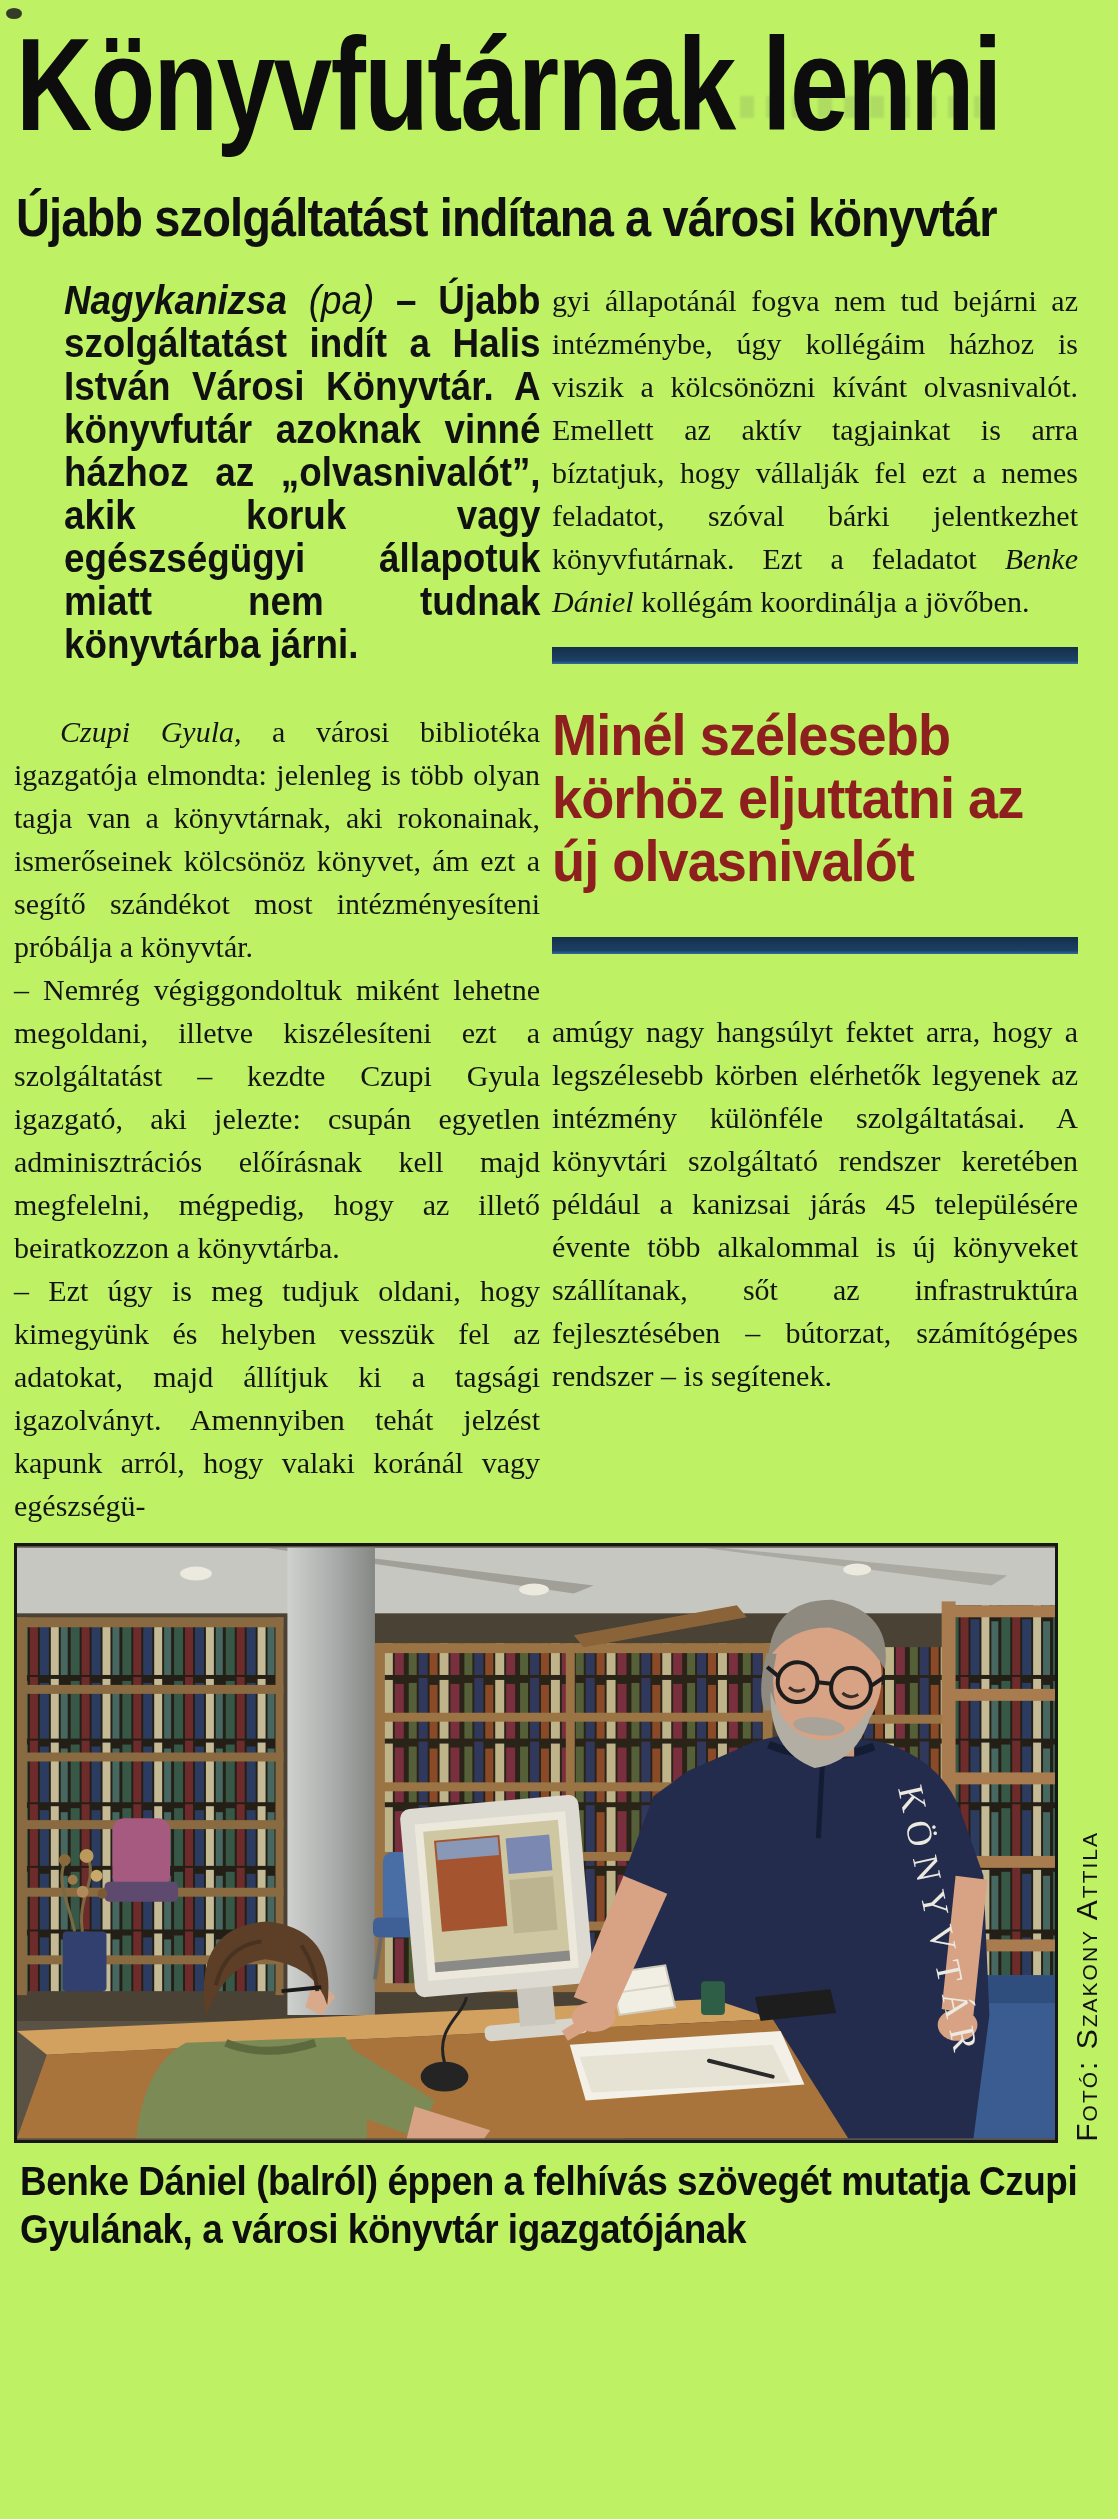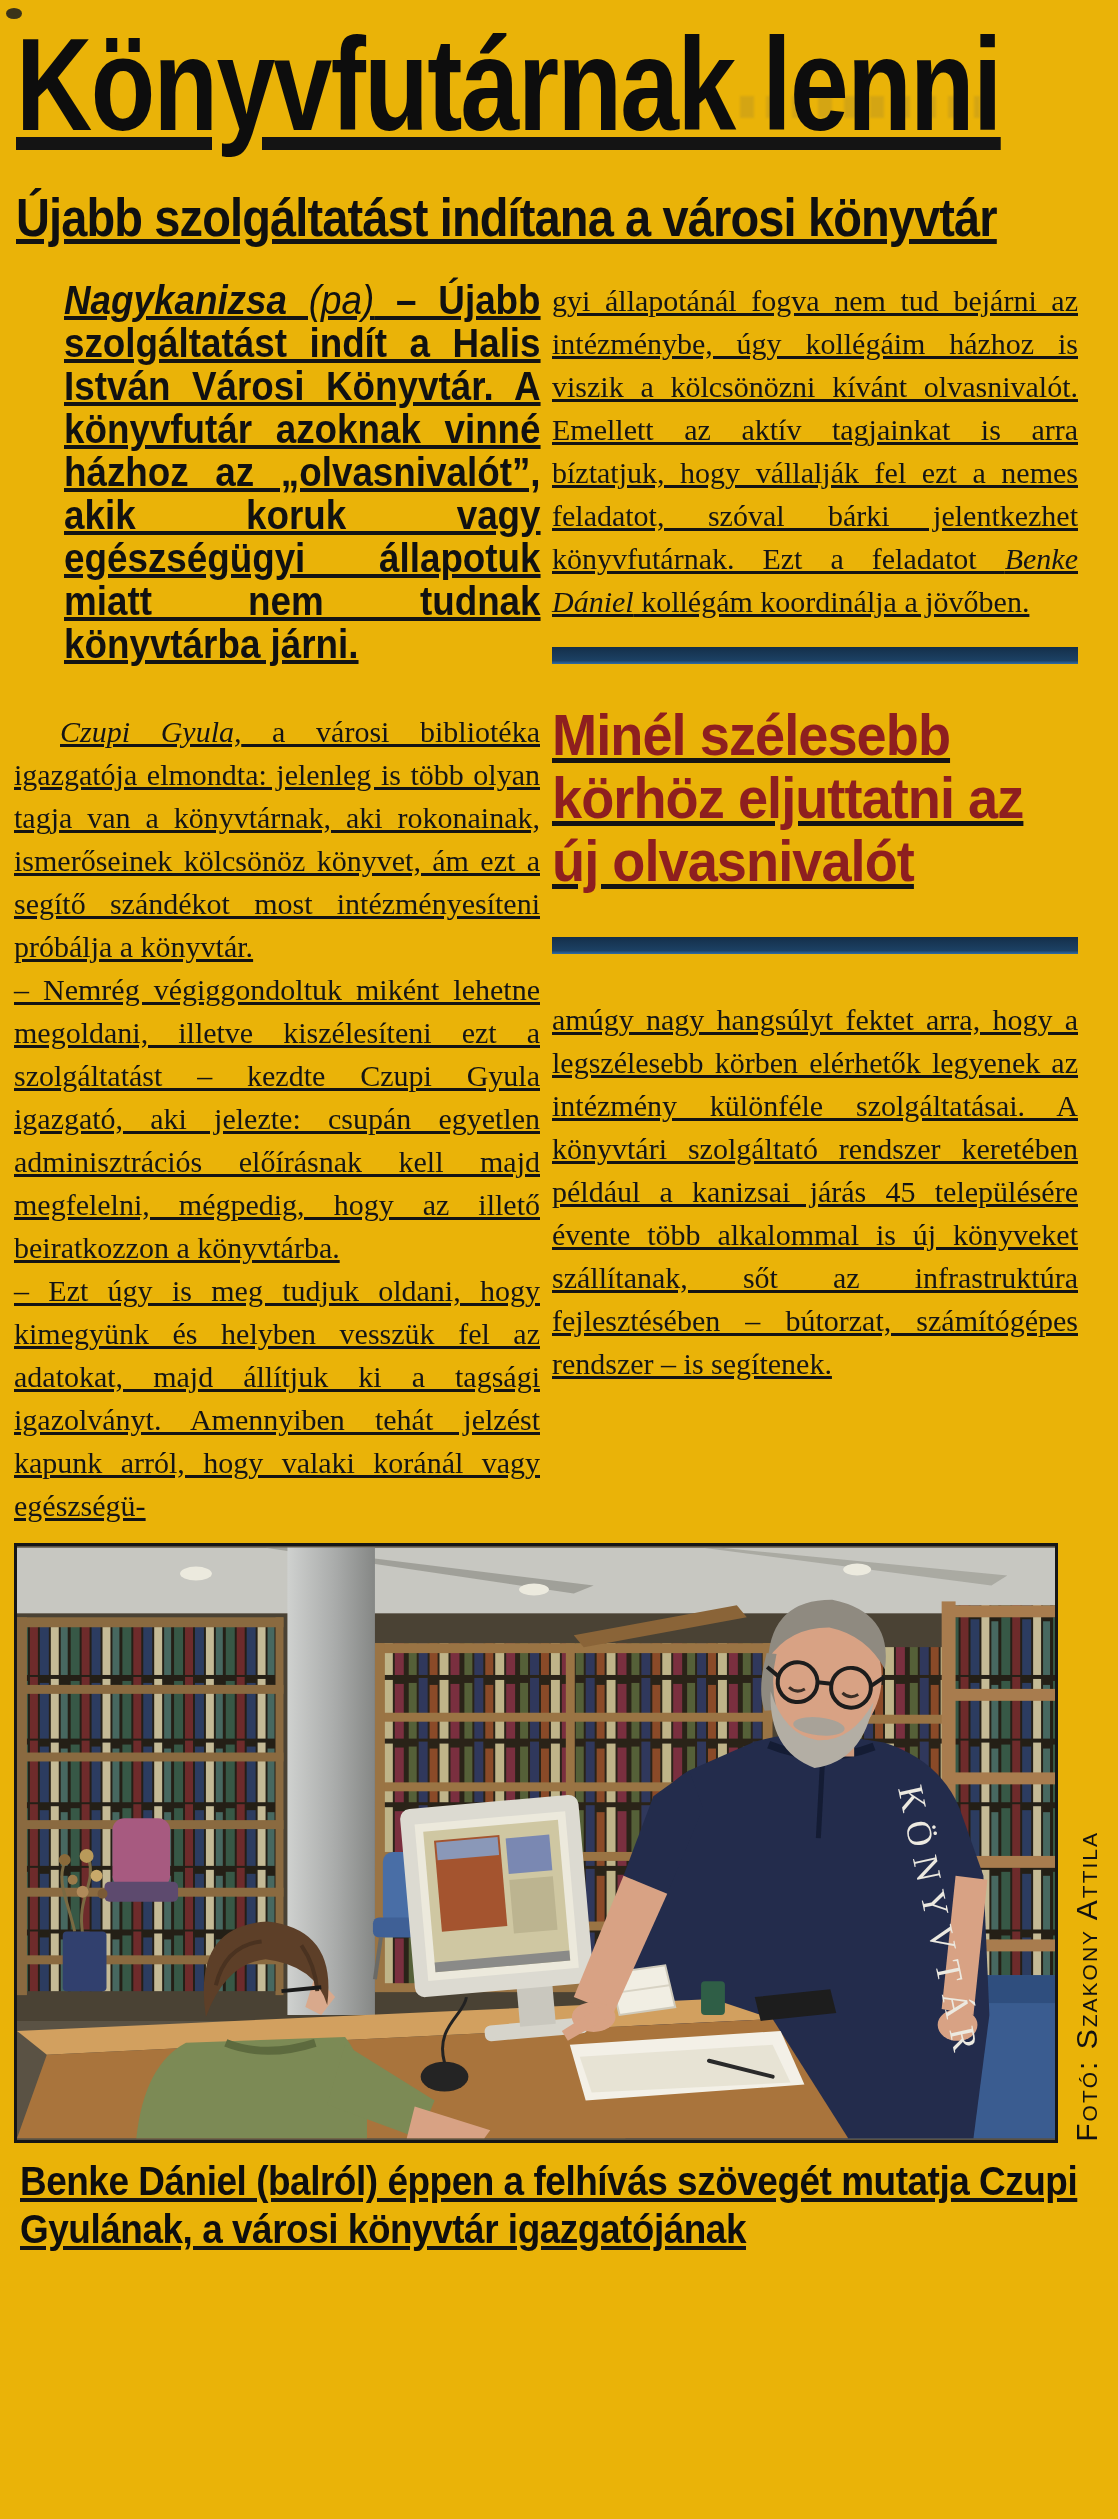--- a/index.html
+++ b/index.html
@@ -1,25 +1,24 @@
 <!DOCTYPE html>
 <html><head>
 <meta charset="utf-8">
 <style>
   html,body{margin:0;padding:0;background:#e8e7e2;}
   .page{
     position:relative;
     width:1118px;height:2519px;
-    background:#eab308;
+    background:#bef264;
     overflow:hidden;
     color:#141414;
     box-sizing:border-box;
     padding:0 14px;
     font-family:"Liberation Serif",serif;
-    text-decoration:underline;
   }
   .speck{position:absolute;left:6px;top:8px;width:16px;height:11px;background:#1c1c1c;border-radius:50%;opacity:.85;}
   .smudge{position:absolute;left:740px;top:96px;width:240px;height:22px;opacity:.14;filter:blur(1px);
     background:repeating-linear-gradient(90deg,#555 0 14px,transparent 14px 26px);}
   .headline{
     margin:18px 0 0 2px;
     font-family:"Liberation Sans",sans-serif;
     font-weight:700;font-size:132px;line-height:1.02;
     letter-spacing:-2px;color:#0d0d0d;
     white-space:nowrap;
@@ -54,21 +53,21 @@
   .rule{height:17px;background:linear-gradient(#142f4a,#1c4164 80%,#2f6da6);}
   .rule-top{margin:24px 0 0 0;}
   .rule-bottom{margin:44px 0 0 0;}
   .pullquote{
     margin:40px 0 0 0;width:552px;
     font-family:"Liberation Sans",sans-serif;
     font-weight:700;font-size:57px;line-height:63px;
     letter-spacing:-1px;color:#8e1f1f;
     transform:scaleX(0.95);transform-origin:left top;
   }
-  .p7{margin-top:44px;}
+  .p7{margin-top:56px;}
   .photo-wrap{position:relative;margin-top:16px;width:1044px;}
   .photo-frame{display:block;border:3px solid #161616;background:#5a5244;}
   .credit{
     position:absolute;right:-46px;bottom:2px;
     writing-mode:vertical-rl;transform:rotate(180deg);
     font-family:"Liberation Sans",sans-serif;
     font-variant:small-caps;font-size:30px;letter-spacing:2px;color:#121212;
     white-space:nowrap;
   }
   .caption{margin:14px 0 0 6px;}

